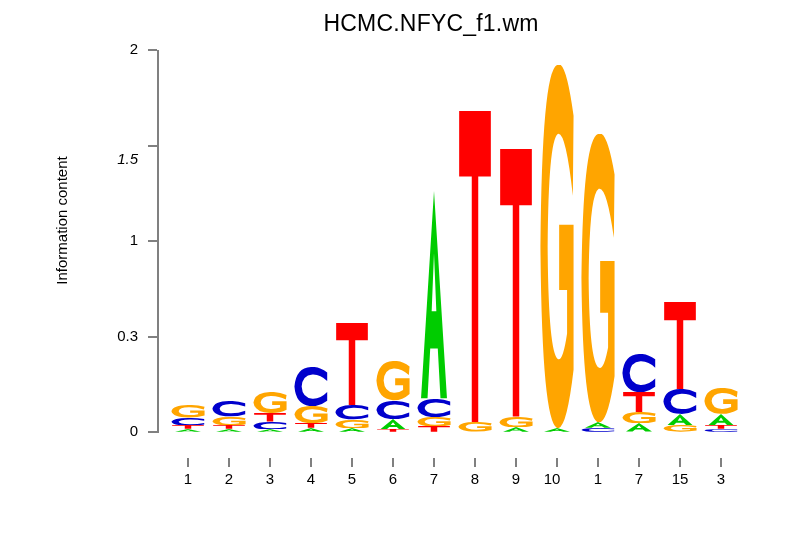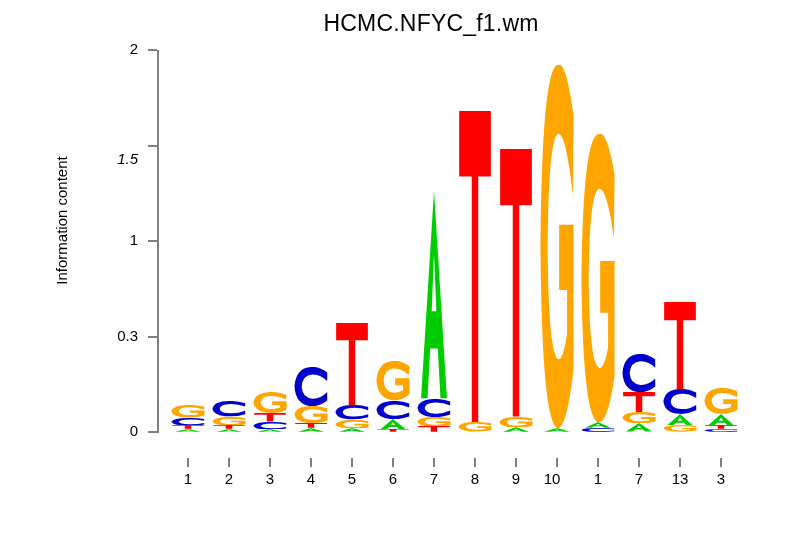--- a/index.html
+++ b/index.html
@@ -77,21 +77,21 @@
       <div class="xtick-label" style="left: 427px;">8</div>
       <div class="xtick" style="left: 487px;"></div>
       <div class="xtick-label" style="left: 468px;">9</div>
       <div class="xtick" style="left: 528px;"></div>
       <div class="xtick-label" style="left: 504px;">10</div>
       <div class="xtick" style="left: 569px;"></div>
       <div class="xtick-label" style="left: 550px;">1</div>
       <div class="xtick" style="left: 610px;"></div>
       <div class="xtick-label" style="left: 591px;">7</div>
       <div class="xtick" style="left: 651px;"></div>
-      <div class="xtick-label" style="left: 632px;">13</div>
+      <div class="xtick-label" style="left: 632px;">15</div>
       <div class="xtick" style="left: 692px;"></div>
       <div class="xtick-label" style="left: 673px;">3</div>
     </div>
 
   <div id="logo" class="logo-area">
       <div class="stack" style="left: 142px; width: 36px;">
         <span class="glyph" style="height: 12.415px;">
           <svg xmlns="http://www.w3.org/2000/svg" viewBox="0 0 100 100" preserveAspectRatio="none">
             <path fill="#FFA500" d="M96 14 Q74 -2 50 0 Q8 2 4 50 Q8 98 50 100 Q76 101 96 84 L96 44 L56 44 L56 62 L78 62 L78 74 Q66 82 52 81 Q26 79 24 50 Q26 21 52 19 Q74 18 94 36 Z"></path>
           </svg>

